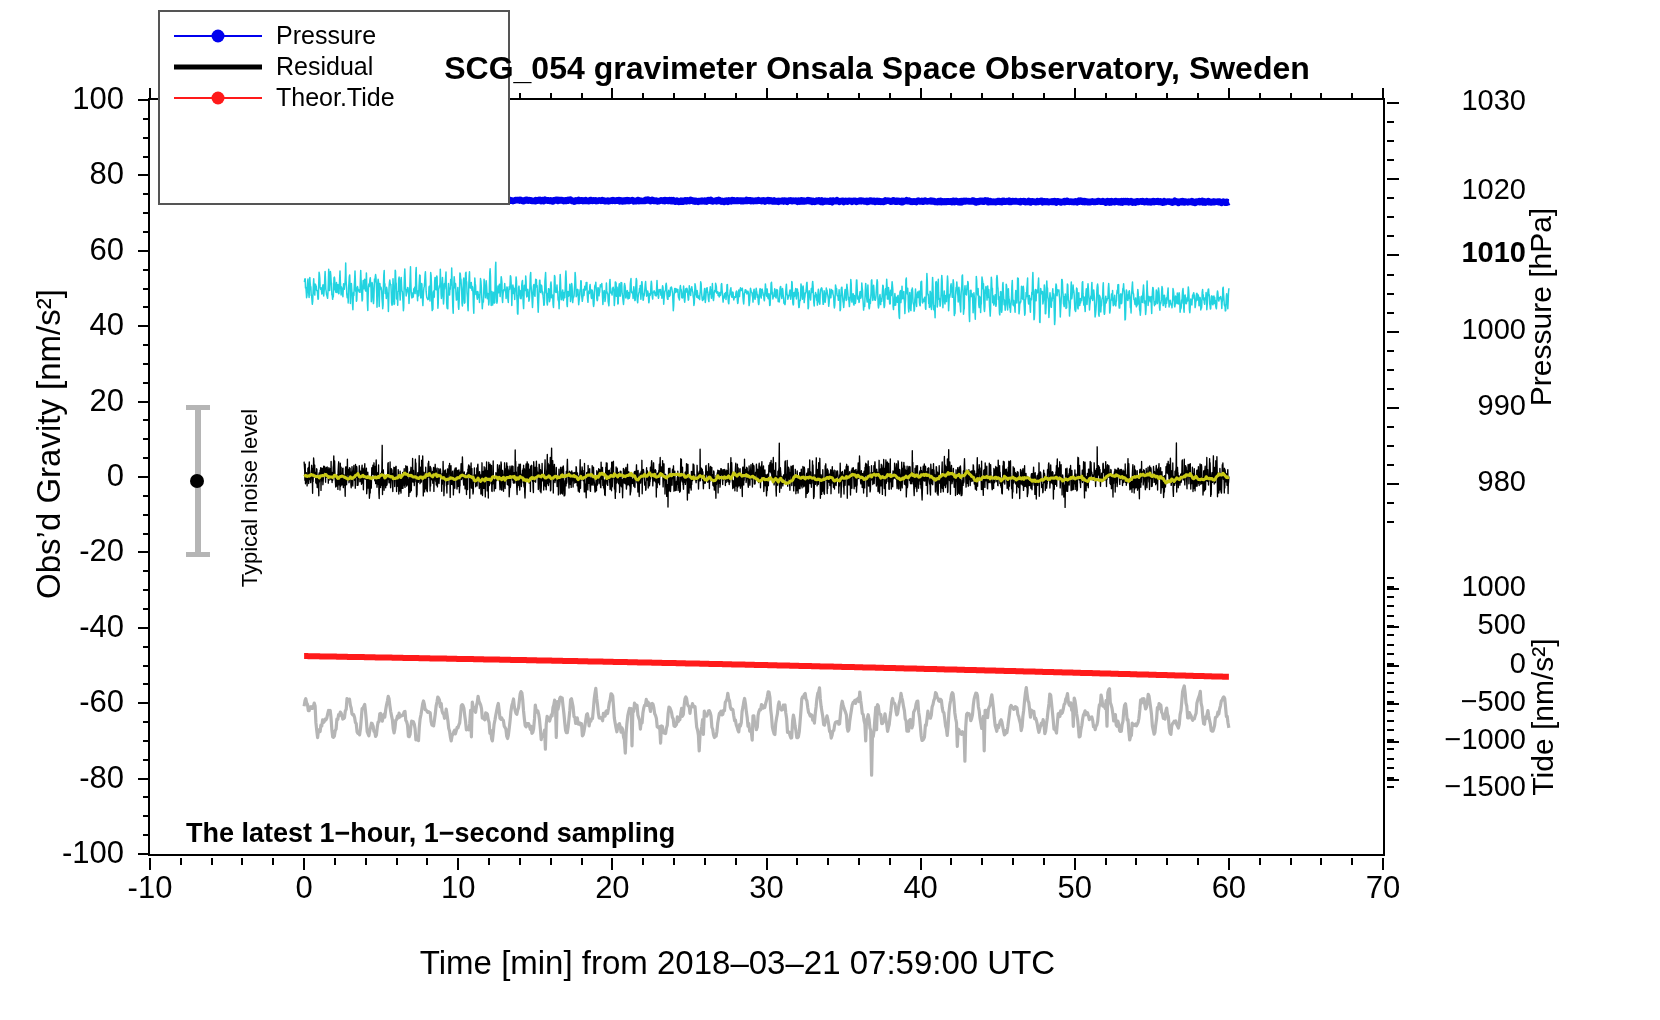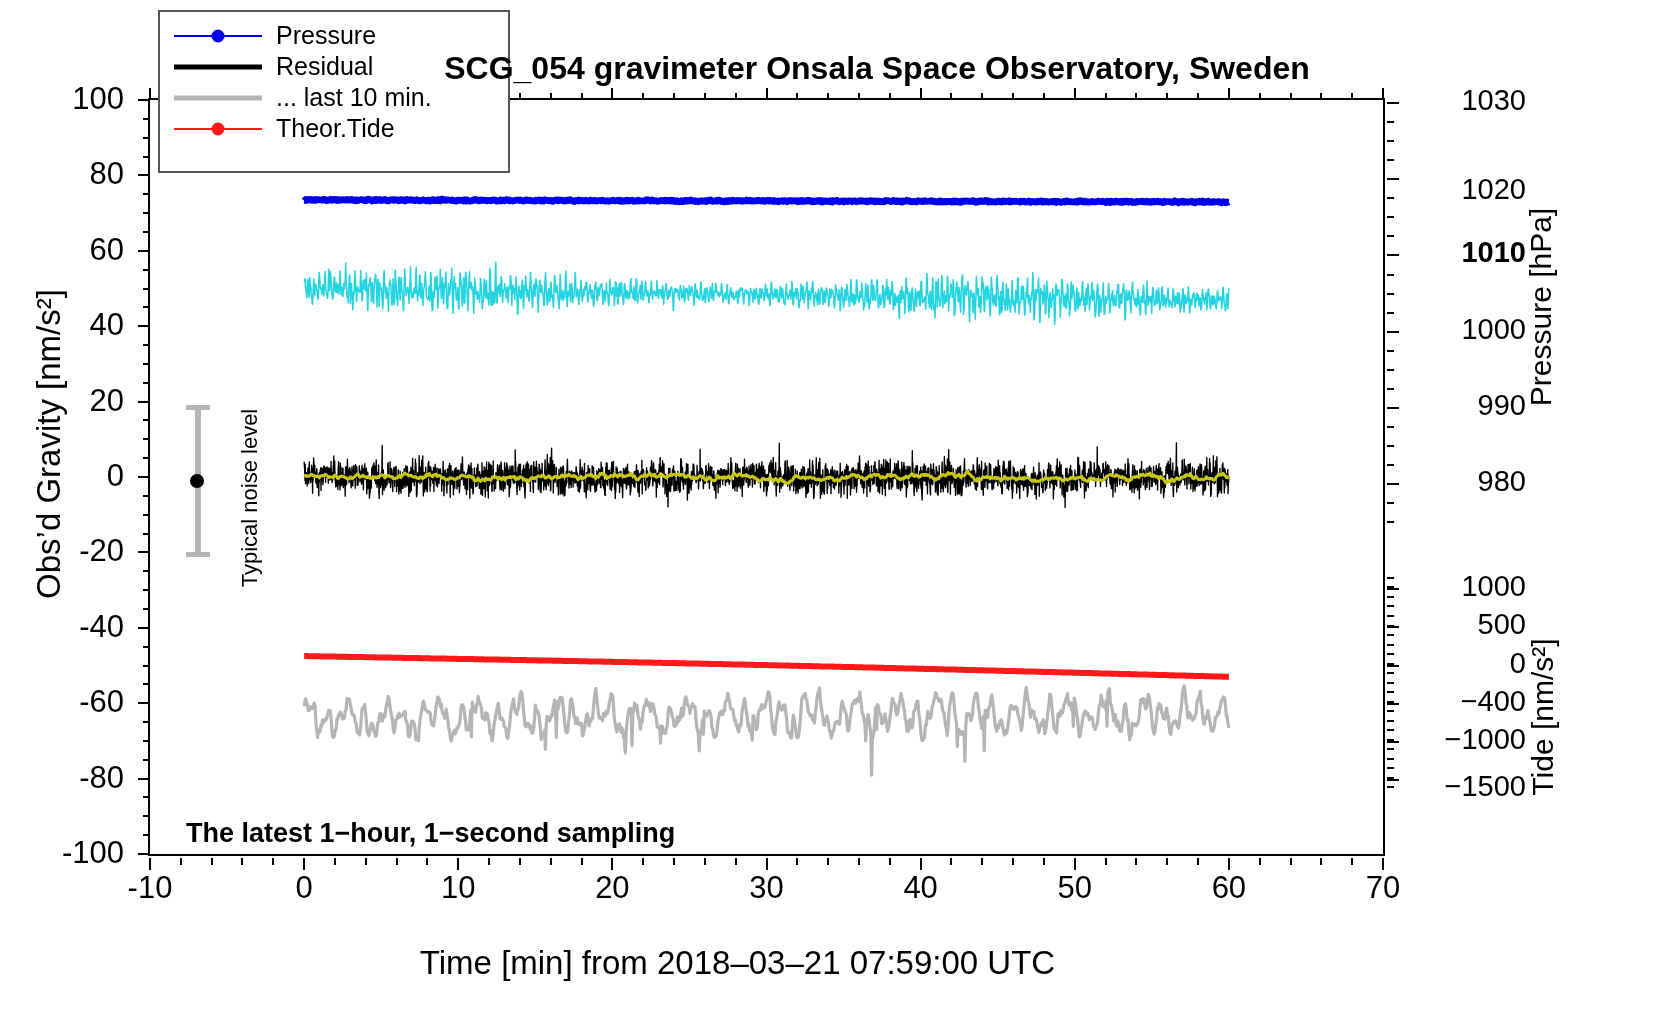--- a/index.html
+++ b/index.html
@@ -46,21 +46,21 @@
   .tkT{top:-12px;width:2px;height:12px;}
   .tkTm{top:-7px;width:2px;height:7px;}
 
   
   .lblL{position:absolute;text-align:right;font-size:31px;width:120px;left:-146px;}
   .lblR{position:absolute;text-align:right;font-size:29px;width:110px;left:1266px;}
   .lblB{position:absolute;text-align:center;font-size:31px;width:120px;top:770px;}
 
   
   .legend{
-    position:absolute;left:158px;top:10px;width:352px;height:163px;
+    position:absolute;left:158px;top:10px;width:352px;height:195px;
     border:2px solid #555;background:#fff;box-sizing:border-box;
     padding:9px 0 0 0;z-index:40;
   }
   .legrow{display:flex;align-items:center;height:29px;margin:0 0 2px 0;}
   .legsym{width:88px;height:26px;position:relative;flex:none;margin-left:14px;}
   .legline{position:absolute;left:0;top:50%;width:88px;transform:translateY(-50%);}
   .legdot{position:absolute;left:50%;top:50%;width:13px;height:13px;border-radius:50%;transform:translate(-50%,-50%);}
   .leglab{font-size:25px;margin-left:14px;white-space:nowrap;}
 
   
@@ -315,21 +315,21 @@
         <div class="lblB" style="left: 1173px;">70</div>
         <div class="lblR" style="top: -15.8106px;">1030</div>
         <div class="lblR" style="top: 73px;">1020</div>
         <div class="lblR" style="top: 136.497px; font-weight: bold;">1010</div>
         <div class="lblR" style="top: 212.651px;">1000</div>
         <div class="lblR" style="top: 288.805px;">990</div>
         <div class="lblR" style="top: 364.959px;">980</div>
         <div class="lblR" style="top: 470.346px;">1000</div>
         <div class="lblR" style="top: 508.423px;">500</div>
         <div class="lblR" style="top: 546.5px;">0</div>
-        <div class="lblR" style="top: 584.577px;">−400</div>
+        <div class="lblR" style="top: 584.577px;">−500</div>
         <div class="lblR" style="top: 622.654px;">−1000</div>
         <div class="lblR" style="top: 670px;">−1500</div>
       </div>
 
     <div class="note-left">The latest 1−hour, 1−second sampling</div>
   </div>
 
   <div class="noise"></div>
   <div class="noisedot"></div>
   <div class="noiselabel">Typical noise level</div>
@@ -344,26 +344,20 @@
           <div class="leglab">Pressure</div>
         </div>
         <div class="legrow">
           <div class="legsym">
             <div class="legline" style="border-top: 5px solid rgb(0, 0, 0);"></div>
           </div>
           <div class="leglab">Residual</div>
         </div>
         <div class="legrow">
           <div class="legsym">
-            <div class="legline" style="border-top: 5px solid rgb(181, 181, 181);"></div>
-          </div>
-          <div class="leglab">... last 10 min.</div>
-        </div>
-        <div class="legrow">
-          <div class="legsym">
             <div class="legline" style="border-top: 2px solid rgb(255, 26, 26);"></div>
             <div class="legdot" style="background: rgb(255, 26, 26);"></div>
           </div>
           <div class="leglab">Theor.Tide</div>
         </div>
       </div>
   </div>
 
 </div>
 

